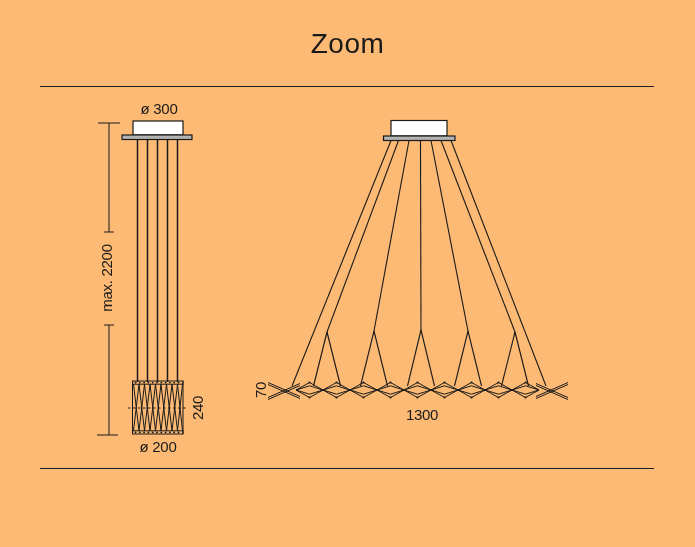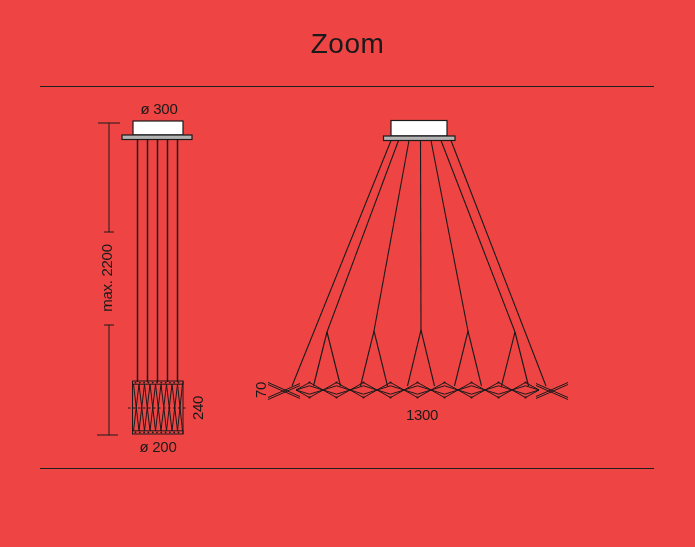--- a/index.html
+++ b/index.html
@@ -1,17 +1,17 @@
 <!DOCTYPE html>
 <html><head>
 <meta charset="utf-8">
 <style>
   html,body{margin:0;padding:0;background:#fff;}
   .canvas{
-    position:relative;width:695px;height:547px;background:#ef4444;
+    position:relative;width:695px;height:547px;background:#fdba74;
     font-family:"Liberation Sans",sans-serif;overflow:hidden;
   }
   .page-title{
     position:absolute;top:28px;left:0;width:695px;text-align:center;
     font-size:28px;font-weight:400;color:#1a1a1a;letter-spacing:0.5px;
   }
   .rule{position:absolute;left:40px;width:614px;height:0;border-top:1.7px solid #1f1f1f;}
   .rule.top{top:86px;}
   .rule.bottom{top:468px;}
   svg.drawing{position:absolute;top:0;left:0;}

